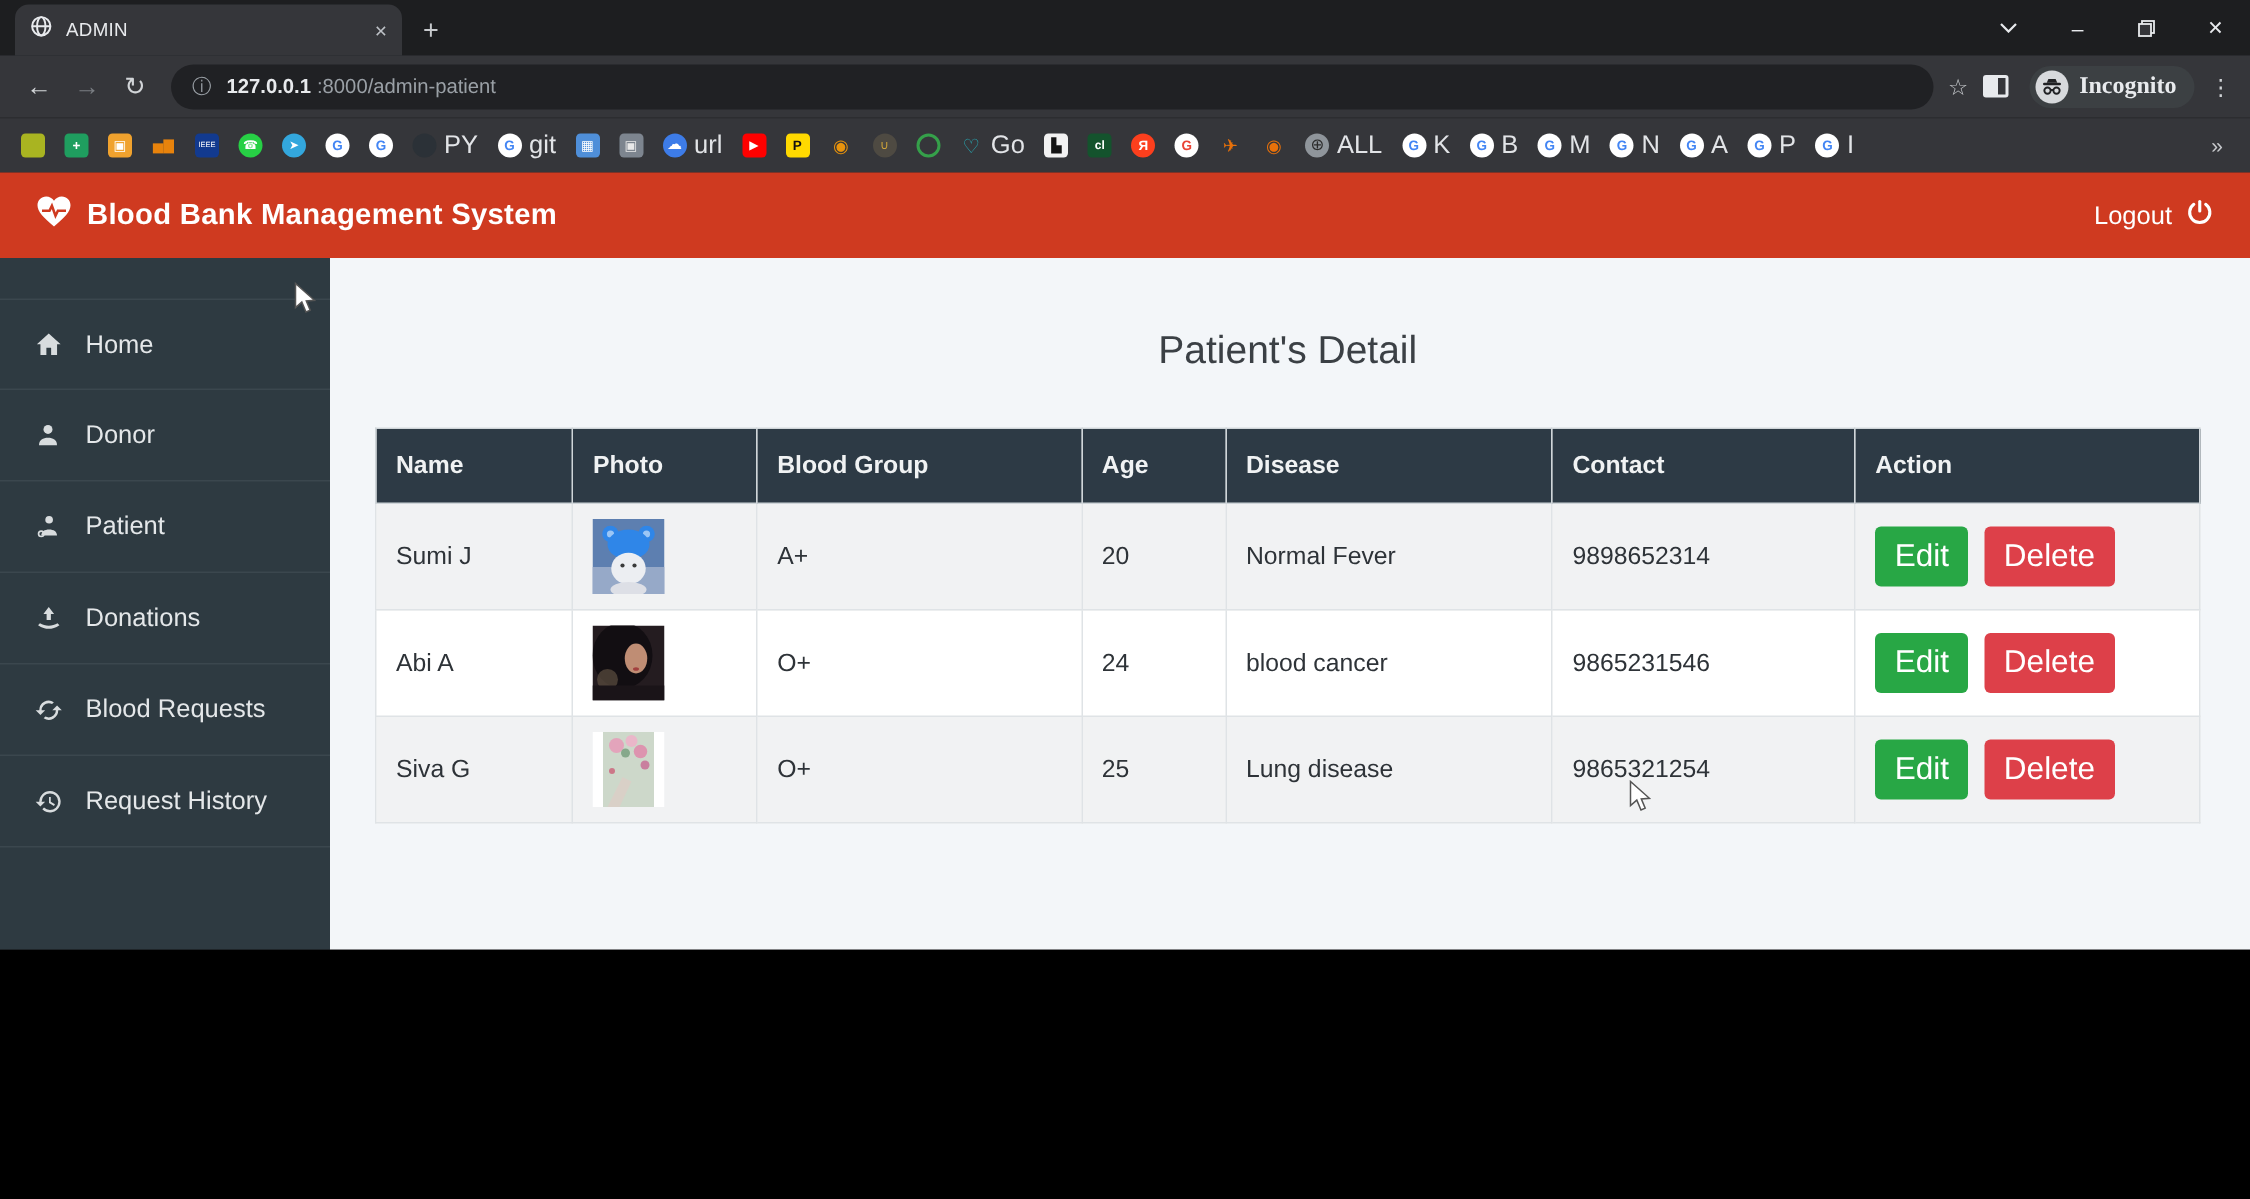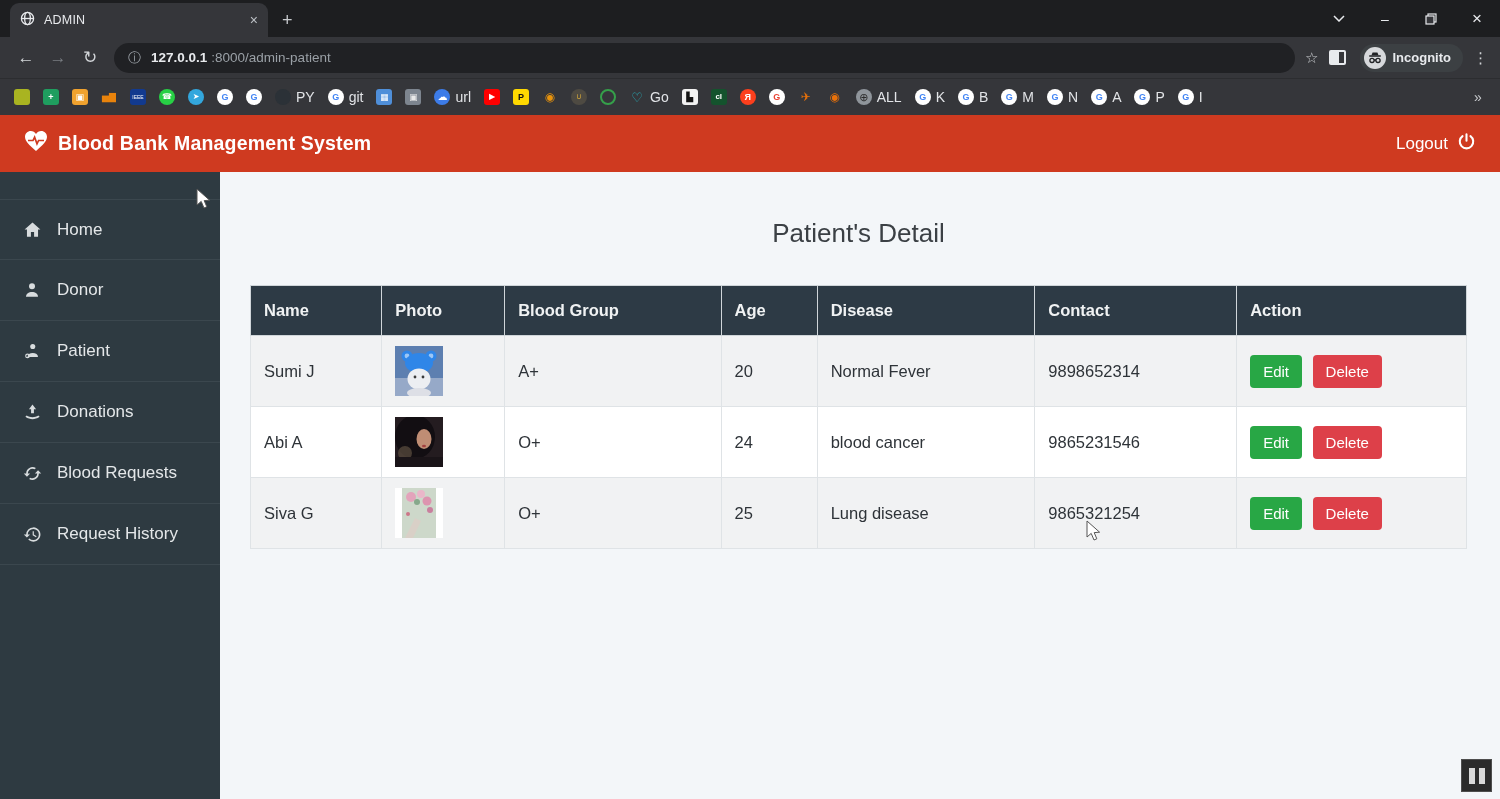--- a/index.html
+++ b/index.html
@@ -1,17 +1,17 @@
 <!DOCTYPE html>
 <html style="--accent: #cf3a20; --sidebar-bg: #2e3a41; --table-header-bg: #2d3a45; --green: #28a745; --red: #dd4049; --content-bg: #f3f6f9;"><head>
 <meta charset="utf-8">
 <style>
   * { margin:0; padding:0; box-sizing:border-box; }
   body { font-family:"Liberation Sans", sans-serif; background:#000; }
-  .screen { position:relative; width:1500px; height:799px; overflow:hidden; background:#202124; }
+  .screen { position:relative; width:1500px; height:633px; overflow:hidden; background:#202124; }
 
   
   .tabstrip { height:37px; background:#1d1e20; display:flex; align-items:flex-end; padding-left:10px; }
   .tab { width:258px; height:34px; background:#35363a; border-radius:9px 9px 0 0; display:flex; align-items:center; gap:9px; padding:0 10px; }
   .tab-title { flex:1; color:#e8eaed; font-size:12.5px; letter-spacing:.2px; }
   .tab-close { color:#bdc1c6; font-size:14px; cursor:default; }
   .newtab-btn { color:#c7cacd; font-size:18px; margin-left:14px; padding-bottom:6px; }
   .win-controls { margin-left:auto; display:flex; align-items:center; height:37px; }
   .win-btn { width:46px; height:37px; display:flex; align-items:center; justify-content:center; color:#e8eaed; font-size:14px; }
 
@@ -20,31 +20,31 @@
   .nav-ic.dim { color:#797d82; }
   .url-pill { flex:1; height:30px; background:#202124; border-radius:15px; display:flex; align-items:center; padding:0 14px; gap:10px; margin:0 10px 0 6px; }
   .info-ic { color:#9aa0a6; font-size:13px; }
   .url-host { color:#e8eaed; font-size:13.5px; font-weight:bold; }
   .url-rest { color:#9aa0a6; font-size:13.5px; margin-left:-6px; }
   .star-ic { color:#c7cacd; font-size:15px; margin-right:10px; }
   .panel-ic { width:17px; height:15px; background:#e8eaed; border-radius:2px; position:relative; margin-right:14px; }
   .panel-ic::after { content:""; position:absolute; right:2px; top:2px; bottom:2px; width:5px; background:#35363a; }
   .incog-badge { display:flex; align-items:center; gap:7px; background:#3c4043; border-radius:14px; height:28px; padding:0 12px 0 4px; margin-right:10px; }
   .incog-circle { width:22px; height:22px; border-radius:50%; background:#d7d9dc; display:flex; align-items:center; justify-content:center; }
-  .incog-label { color:#e8eaed; font-size:13px; font-weight:bold; }
+  .incog-label { color:#e8eaed; font-size:16px; font-weight:bold;font-family:Liberation Serif, serif; }
   .menu-dots { color:#cfd2d5; font-size:15px; }
 
   .bookmarks-bar { height:37px; background:#35363a; border-top:1px solid #2c2d30; display:flex; align-items:center; padding:0 14px; gap:13px; overflow:hidden; }
   .bm { display:flex; align-items:center; gap:5px; flex:0 0 auto; }
   .bm-end { margin-left:auto; }
   .bmi { width:16px; height:16px; display:flex; align-items:center; justify-content:center; font-size:9px; line-height:1; flex:0 0 auto; }
   .bmi.circle { border-radius:50%; }
   .bmi.square { border-radius:3px; }
   .bmi.ring { border-radius:50%; background:transparent; }
-  .bml { color:#e2e4e7; font-size:14px; }
+  .bml { color:#e2e4e7; font-size:17px; }
 
   
   .app-header { height:57px; background:var(--accent,#cf3a20); display:flex; padding:0 24px; }
   .brand { display:flex; align-items:center; gap:10px; color:#fff; font-size:19.5px; font-weight:bold; letter-spacing:.2px; }
   .logout { margin-left:auto; display:flex; align-items:center; gap:9px; color:#fff; font-size:17px; cursor:default; }
 
   
   .app-body { display:flex; height:627px; }
   .sidebar { width:220px; background:var(--sidebar-bg,#2e3a41); padding-top:27px; flex:0 0 auto; }
   .side-item { height:61px; display:flex; align-items:center; gap:15px; padding:0 22px; border-bottom:1px solid #3b474e; color:#e4e7e9; font-size:17px; }
@@ -59,21 +59,21 @@
   table.patients td { font-size:16.5px; color:#2e3338; padding:10px 13px; border:1px solid #dfe3e6; vertical-align:middle; height:71px; }
   table.patients tr.odd td { background:#f1f2f3; }
   th.c-name,  td.c-name  { width:10.8%; }
   th.c-photo, td.c-photo { width:10.1%; }
   th.c-bg,    td.c-bg    { width:17.8%; }
   th.c-age,   td.c-age   { width:7.9%;  }
   th.c-dis,   td.c-dis   { width:17.9%; }
   th.c-con,   td.c-con   { width:16.6%; }
   th.c-act,   td.c-act   { width:18.9%; }
   .photo { display:block; }
-  .btn { display:inline-block; border:none; border-radius:4px; color:#fff; font-size:15px; padding:8px 13px; margin-right:6px; cursor:default; }
+  .btn { display:inline-block; border:none; border-radius:4px; color:#fff; font-size:21px; padding:8px 13px; margin-right:6px; cursor:default; }
   .btn-edit { background:var(--green,#28a745); }
   .btn-del  { background:var(--red,#dd4049); }
 
   .cursor { position:absolute; pointer-events:none; }
   .pause-overlay { position:absolute; left:1461px; top:759px; width:31px; height:33px; background:#2b2b2b; border:1px solid #4e4e4e; display:flex; align-items:center; justify-content:center; gap:4px; }
   .pause-overlay span { width:6px; height:16px; background:#d9d9d9; display:block; }
 </style>
 </head>
 <body>
 

